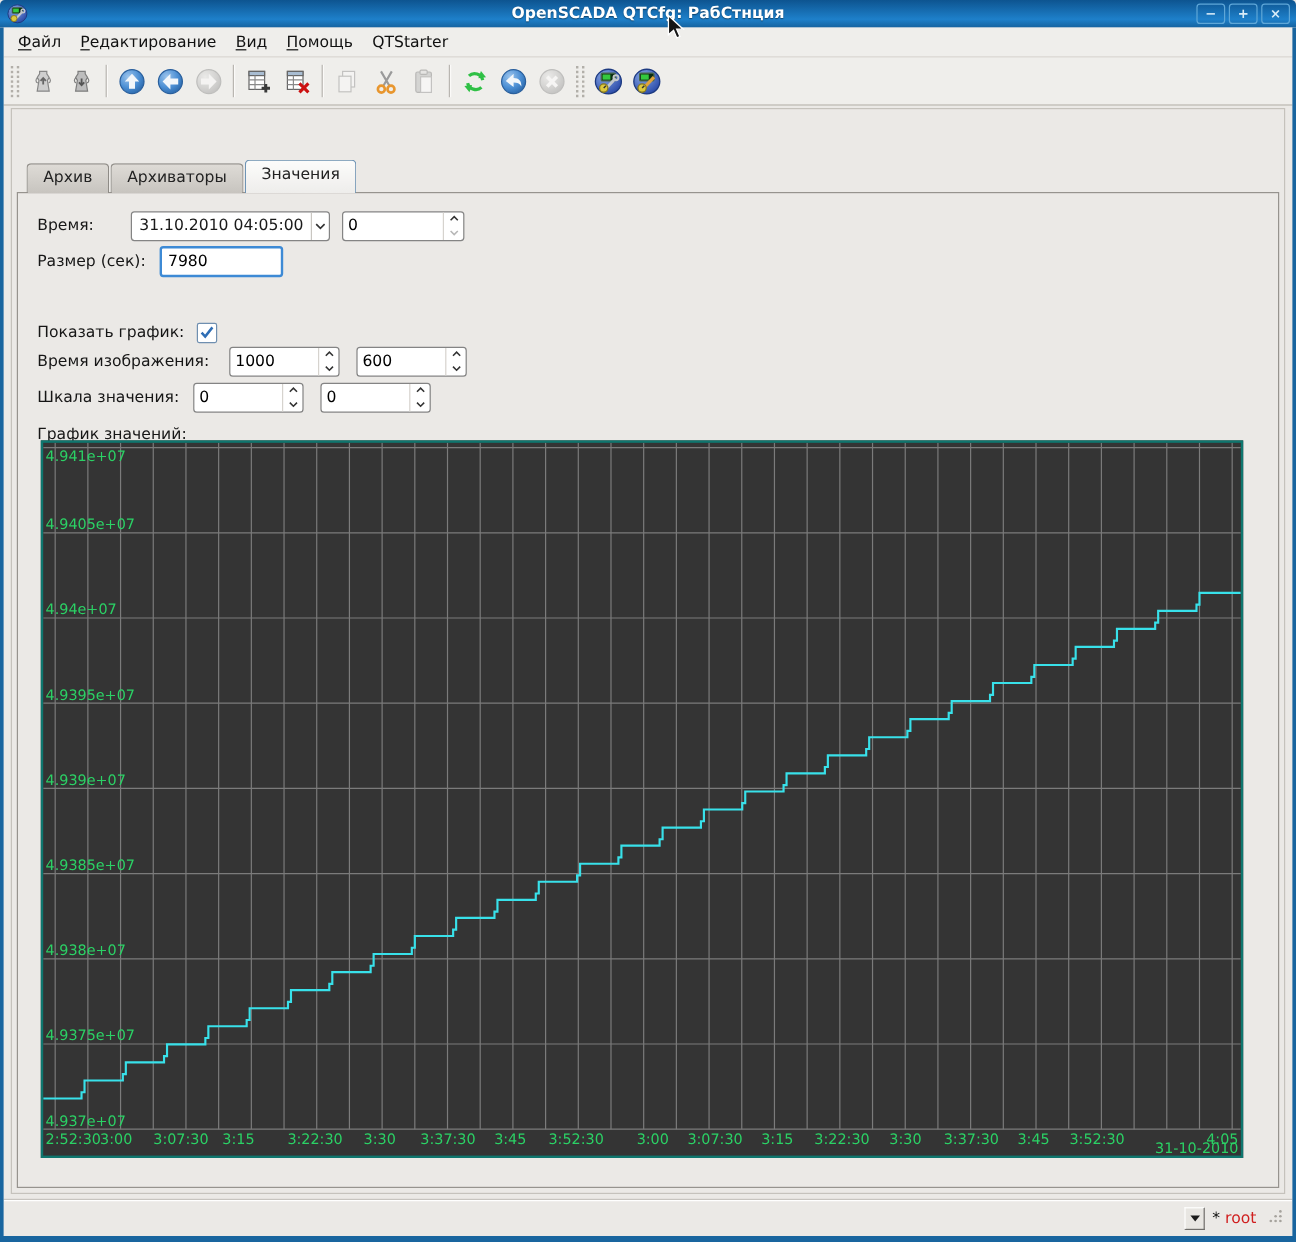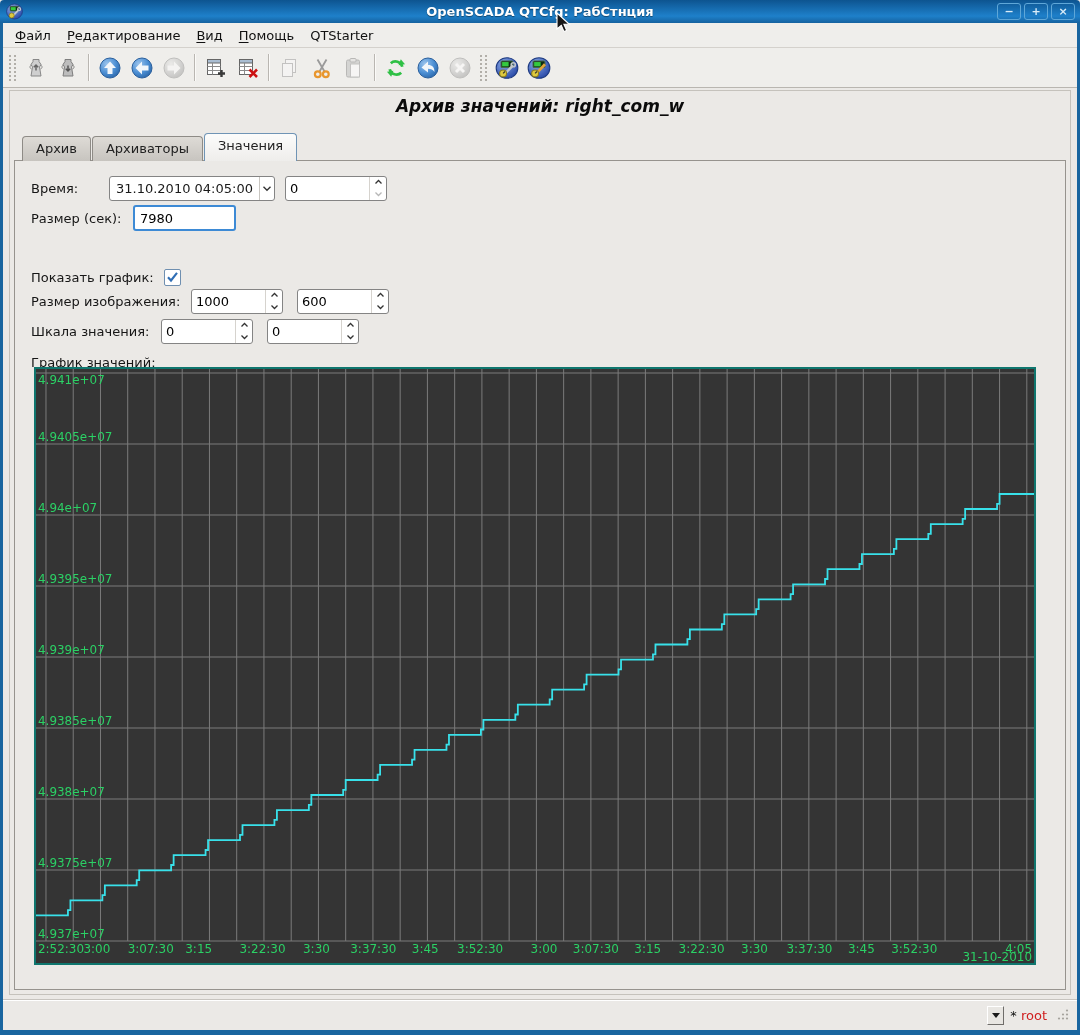--- a/index.html
+++ b/index.html
@@ -325,21 +325,20 @@
             <path d="M17.5 8.5l-7 7.5" stroke="#e0a33c" stroke-width="2.5"></path>
             <path d="M10 16.5 L8.2 18.8 L11.2 18 Z" fill="#333"></path>
             <circle cx="8.4" cy="17" r="3.2" fill="#ddc93e" stroke="#8a7b1e"></circle>
             <path d="M8.4 17l1.7-1.8" stroke="#333" stroke-width="1.1"></path>
           </svg>
         </span>
       </div>
     </div>
 
   <div class="outer-panel"></div>
-  <div class="page-title">Архив значений: right_com_w</div>
 
   <div class="tabbar">
       <div class="tab">Архив</div>
       <div class="tab">Архиваторы</div>
       <div class="tab active">Значения</div>
     </div>
   <div class="tab-frame">
 
     <div class="row" style="top:14px;">
       <span class="lbl" style="width:56px;">Время:</span>
@@ -377,21 +376,21 @@
     <div class="row" style="top:103px;">
       <span class="lbl" style="width:133px;">Показать график:</span>
       <span class="checkbox">
         <svg width="13" height="12" viewBox="0 0 13 12">
             <path d="M2 6.2 L5 9.5 L11 1.8" stroke="#2f6eb5" stroke-width="2.1" fill="none"></path>
           </svg>
       </span>
     </div>
 
     <div class="row" style="top:127px;">
-      <span class="lbl" style="width:160px;">Размер изображения:</span>
+      <span class="lbl" style="width:160px;">Время изображения:</span>
       <div class="spin" style="width:92px;">
         <input value="1000" style="">
         <div class="spin-btns">
           <span class="spin-up">
               <svg width="9" height="6" viewBox="0 0 9 6">
                 <path d="M1.5 4.5 L4.5 1.5 L7.5 4.5" stroke="#333" stroke-width="1.3" fill="none"></path>
               </svg>
             </span>
           <span class="spin-down">
               <svg width="9" height="6" viewBox="0 0 9 6">

